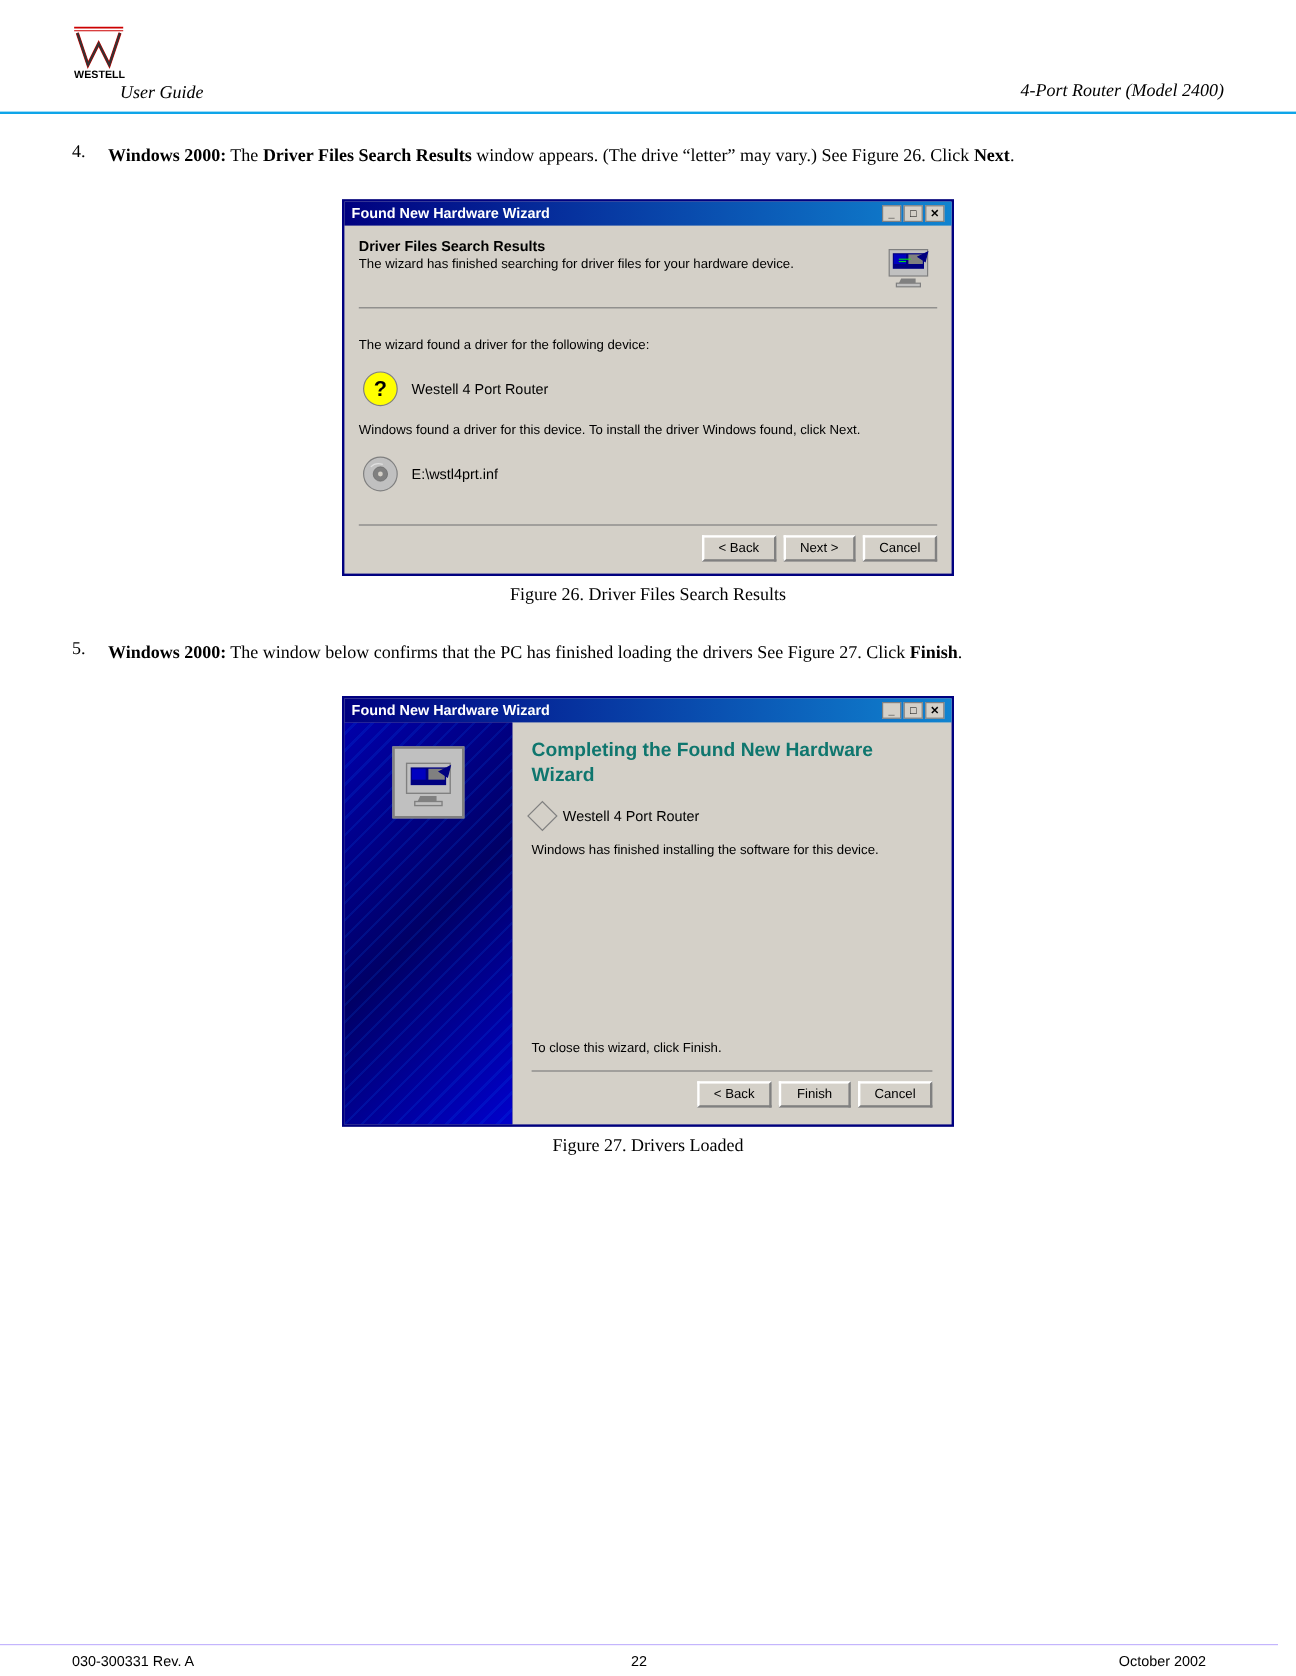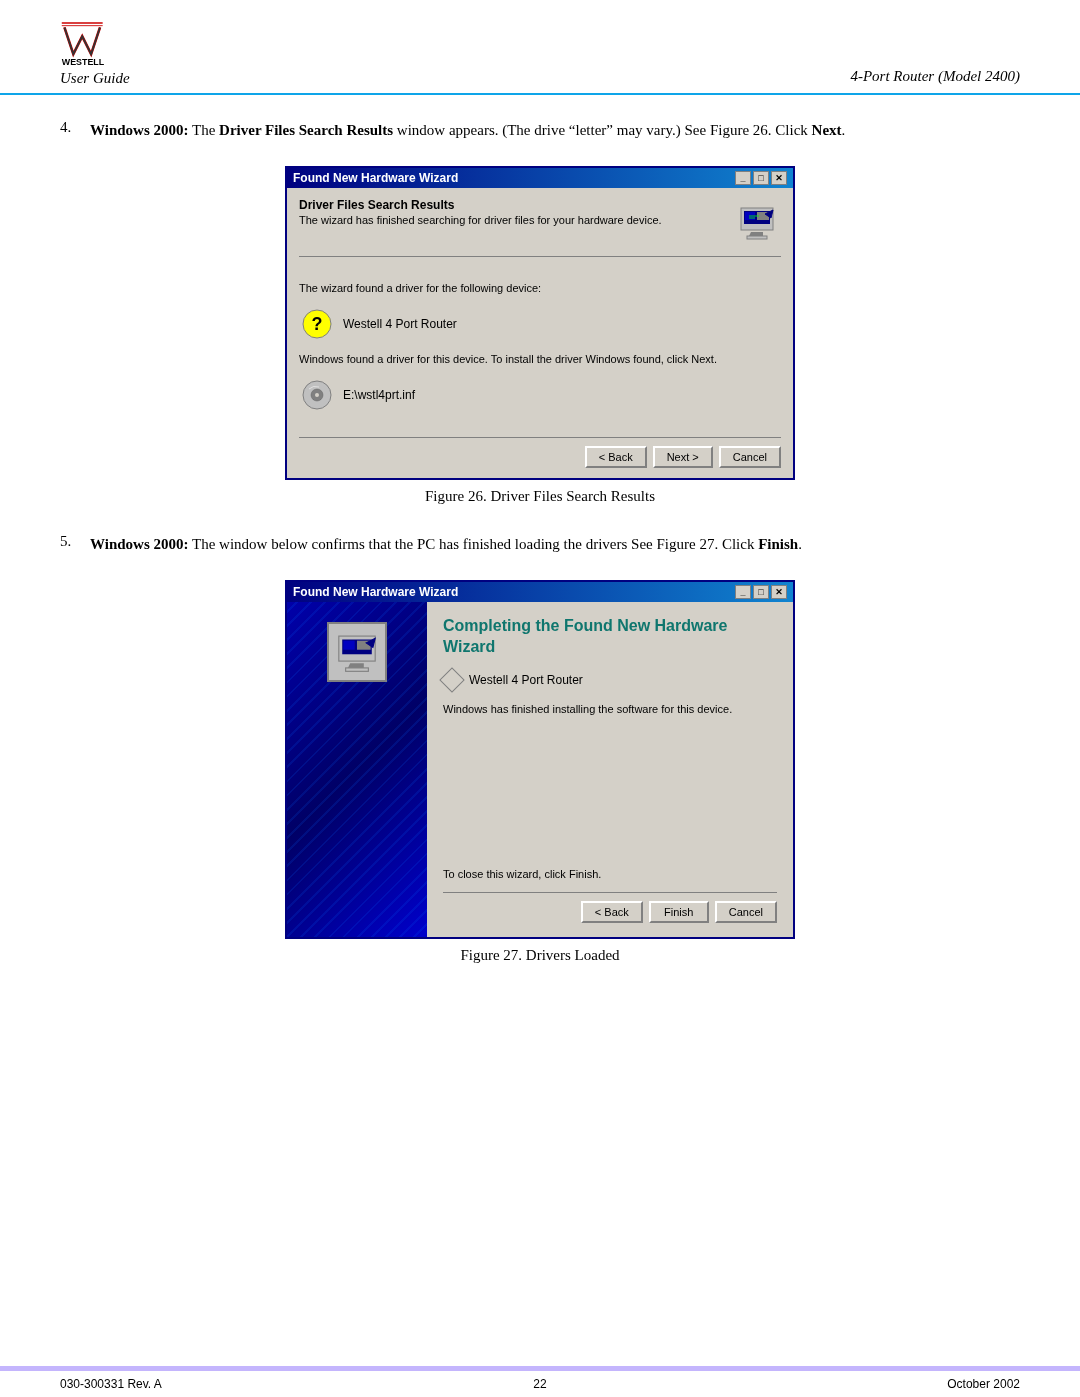--- a/index.html
+++ b/index.html
@@ -27,20 +27,21 @@
       align-items: flex-start;
     }
     .logo-svg {
       width: 80px;
       height: 50px;
     }
     .header-left-text {
       font-style: italic;
       font-size: 15px;
       margin-top: 2px;
+      margin-left: 40px;
     }
     .header-right-text {
       font-style: italic;
       font-size: 15px;
       margin-bottom: 2px;
       margin-left: 21px;
     }
 
     
     .content {
@@ -268,22 +269,22 @@
     .completing-footer {
       font-size: 11px;
       margin-top: 50px;
     }
 
     
     .footer {
       position: absolute;
       bottom: 0;
       left: 0;
-      right: 0;
-      border-top: 5px solid #c4b5fd;
+      right: 15px;
+      border-top: 1px solid #c4b5fd;
       display: flex;
       justify-content: space-between;
       padding: 6px 60px;
       font-size: 12px;
       font-family: Arial, sans-serif;
     }
     .footer-center {
       position: absolute;
       left: 50%;
       transform: translateX(-50%);

